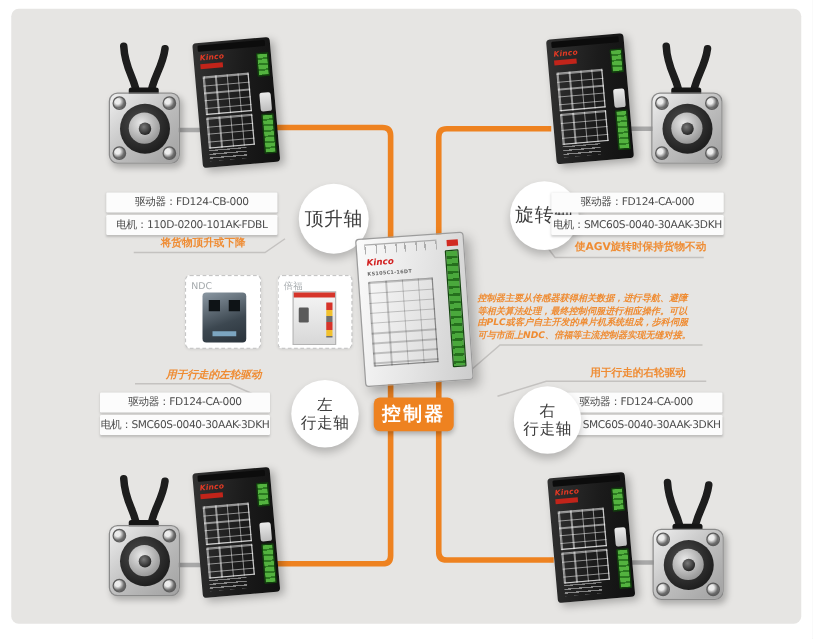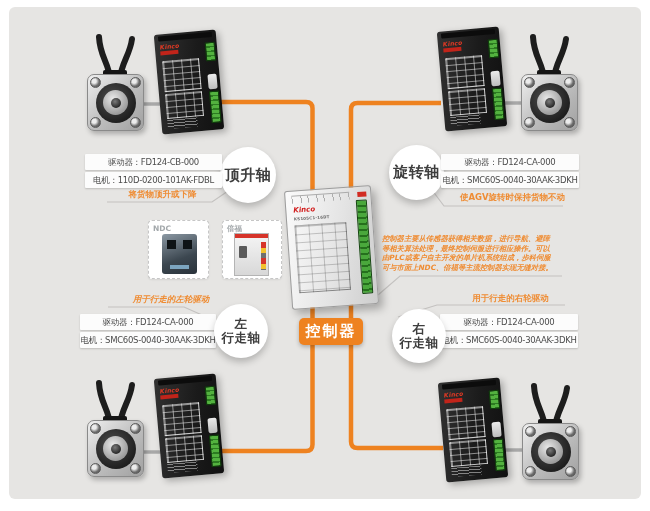--- a/index.html
+++ b/index.html
@@ -49,37 +49,37 @@
   .c-logo{position:absolute;left:7px;top:15px;font-size:7px;font-weight:bold;font-style:italic;color:#d22020;}
   .c-model{position:absolute;left:7px;top:25px;font-size:4px;font-weight:bold;color:#6b6b6b;letter-spacing:.2px;}
   .c-grid{position:absolute;left:7px;top:34px;width:50px;height:66px;border:1px solid rgba(0,0,0,.28);
           background:repeating-linear-gradient(to bottom,rgba(0,0,0,.20) 0 1px,transparent 1px 8px),
                      repeating-linear-gradient(to right,rgba(0,0,0,.20) 0 1px,transparent 1px 13px);}
   .c-term{position:absolute;right:4px;top:13px;width:9px;height:92px;border:1px solid #14460f;border-radius:1px;
           background:repeating-linear-gradient(to bottom,#4aa83c 0 4px,#25701d 4px 6px);}
   .c-termred{position:absolute;right:4px;top:5px;width:9px;height:5px;background:#d12b22;}
 
   
-  .card{position:absolute;background:#ffffff;border:1px dashed #c6c6c6;border-radius:4px;box-shadow:0 1px 2px rgba(0,0,0,.08);font-weight:bold;}
+  .card{position:absolute;background:#ffffff;border:1px dashed #c6c6c6;border-radius:4px;box-shadow:0 1px 2px rgba(0,0,0,.08);}
   .card-label{position:absolute;left:4px;top:3px;font-size:7.5px;color:#a3a8ab;}
   .ndc-dev{position:absolute;left:13px;top:13px;width:35px;height:40px;border-radius:3px;
            background:linear-gradient(160deg,#8b98a3,#3c4750 60%,#29323a);}
   .ndc-dev:before{content:"";position:absolute;left:5px;top:6px;width:9px;height:9px;background:#0e1316;}
   .ndc-dev:after{content:"";position:absolute;right:5px;top:6px;width:9px;height:9px;background:#0e1316;}
   .ndc-bar{position:absolute;left:8px;bottom:5px;width:19px;height:4px;background:#7ca5c0;}
   .bf-dev{position:absolute;left:11px;top:12px;width:33px;height:41px;background:linear-gradient(#f5f5f5,#d8d8d8);border:1px solid #b4b4b4;}
   .bf-dev:before{content:"";position:absolute;left:0;top:0;width:100%;height:4px;background:#d6342a;}
   .bf-stripes{position:absolute;right:2px;top:8px;width:5px;height:28px;
               background:repeating-linear-gradient(to bottom,#d6342a 0 6px,#f2c12e 6px 11px,#6f6f6f 11px 16px);}
   .bf-port{position:absolute;left:4px;top:12px;width:8px;height:12px;background:#5a5a5a;border-radius:1px;}
 
   
   .axis-circle{position:absolute;border-radius:50%;background:#ffffff;box-shadow:0 4px 7px rgba(0,0,0,.22);
                display:flex;flex-direction:column;align-items:center;justify-content:center;
-               color:#3e3e3e;font-weight:bold;text-align:center;}
+               color:#3e3e3e;font-weight:normal;text-align:center;margin-left:19px;}
   .one-line{font-size:15px;letter-spacing:.5px;}
   .two-line{font-size:12.5px;line-height:14.5px;letter-spacing:.5px;}
   .spec{position:absolute;}
   .spec .row{height:16px;line-height:16px;background:#fcfcfc;margin-bottom:2px;text-align:center;
              font-size:8.5px;letter-spacing:-.3px;color:#4c4c4c;white-space:nowrap;overflow:hidden;
              box-shadow:0 1px 2px rgba(0,0,0,.18);border-radius:1px;}
   .note{position:absolute;font-size:8.5px;font-weight:bold;color:#ef8c33;white-space:nowrap;text-align:center;}
   .desc{position:absolute;left:382px;top:234px;width:192px;font-size:7.3px;font-weight:bold;font-style:italic;
         color:#ef8c33;line-height:9.7px;text-align:left;white-space:nowrap;}
   .badge{position:absolute;left:299px;top:318px;width:64px;height:27px;background:#ee8220;border-radius:5px;

